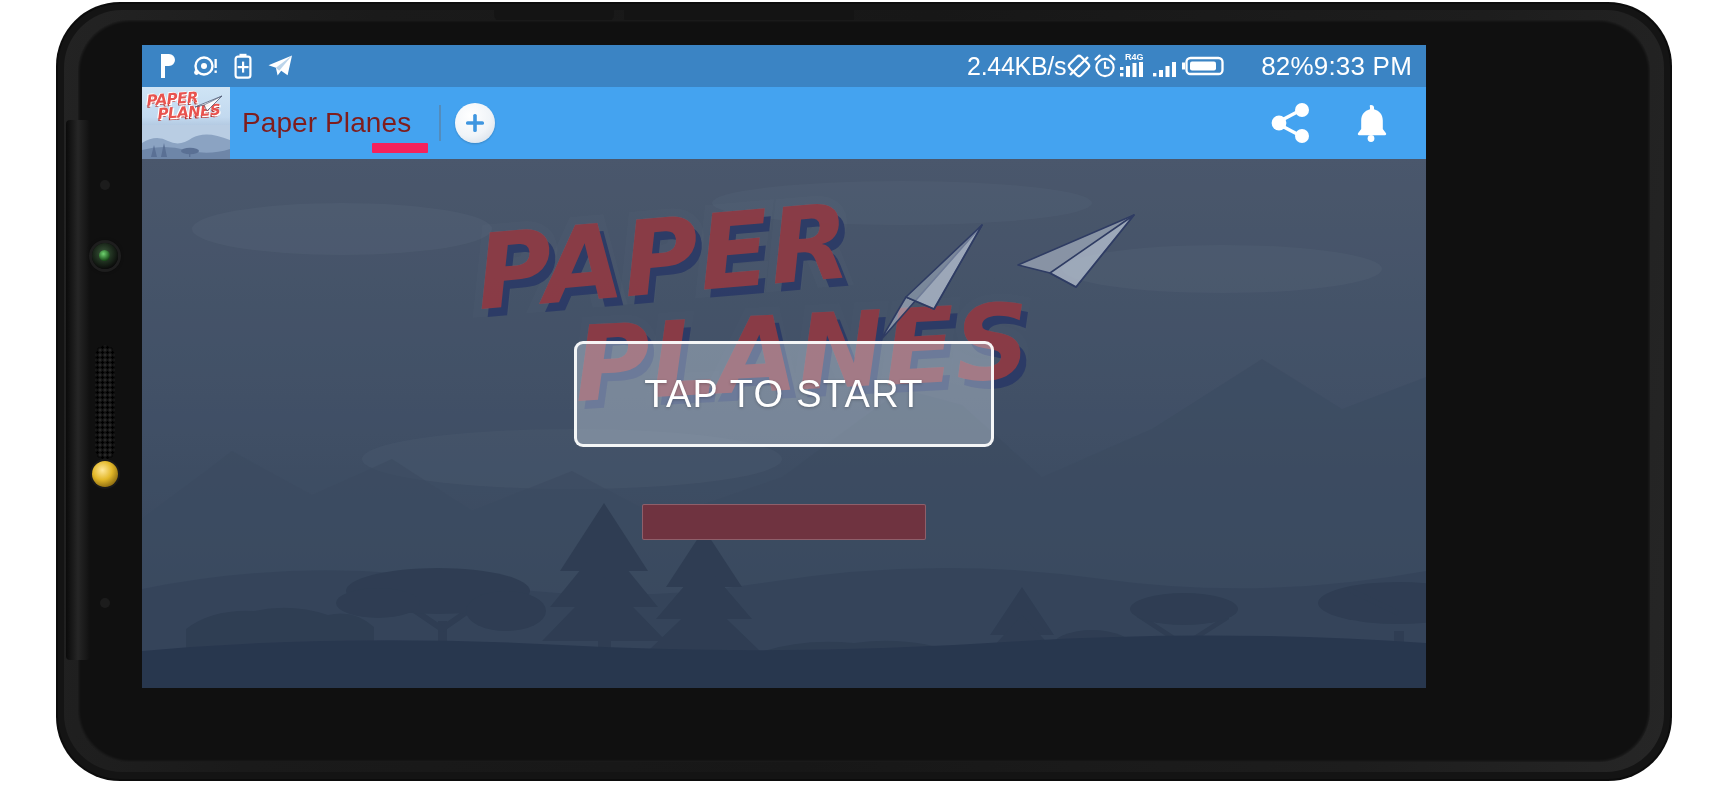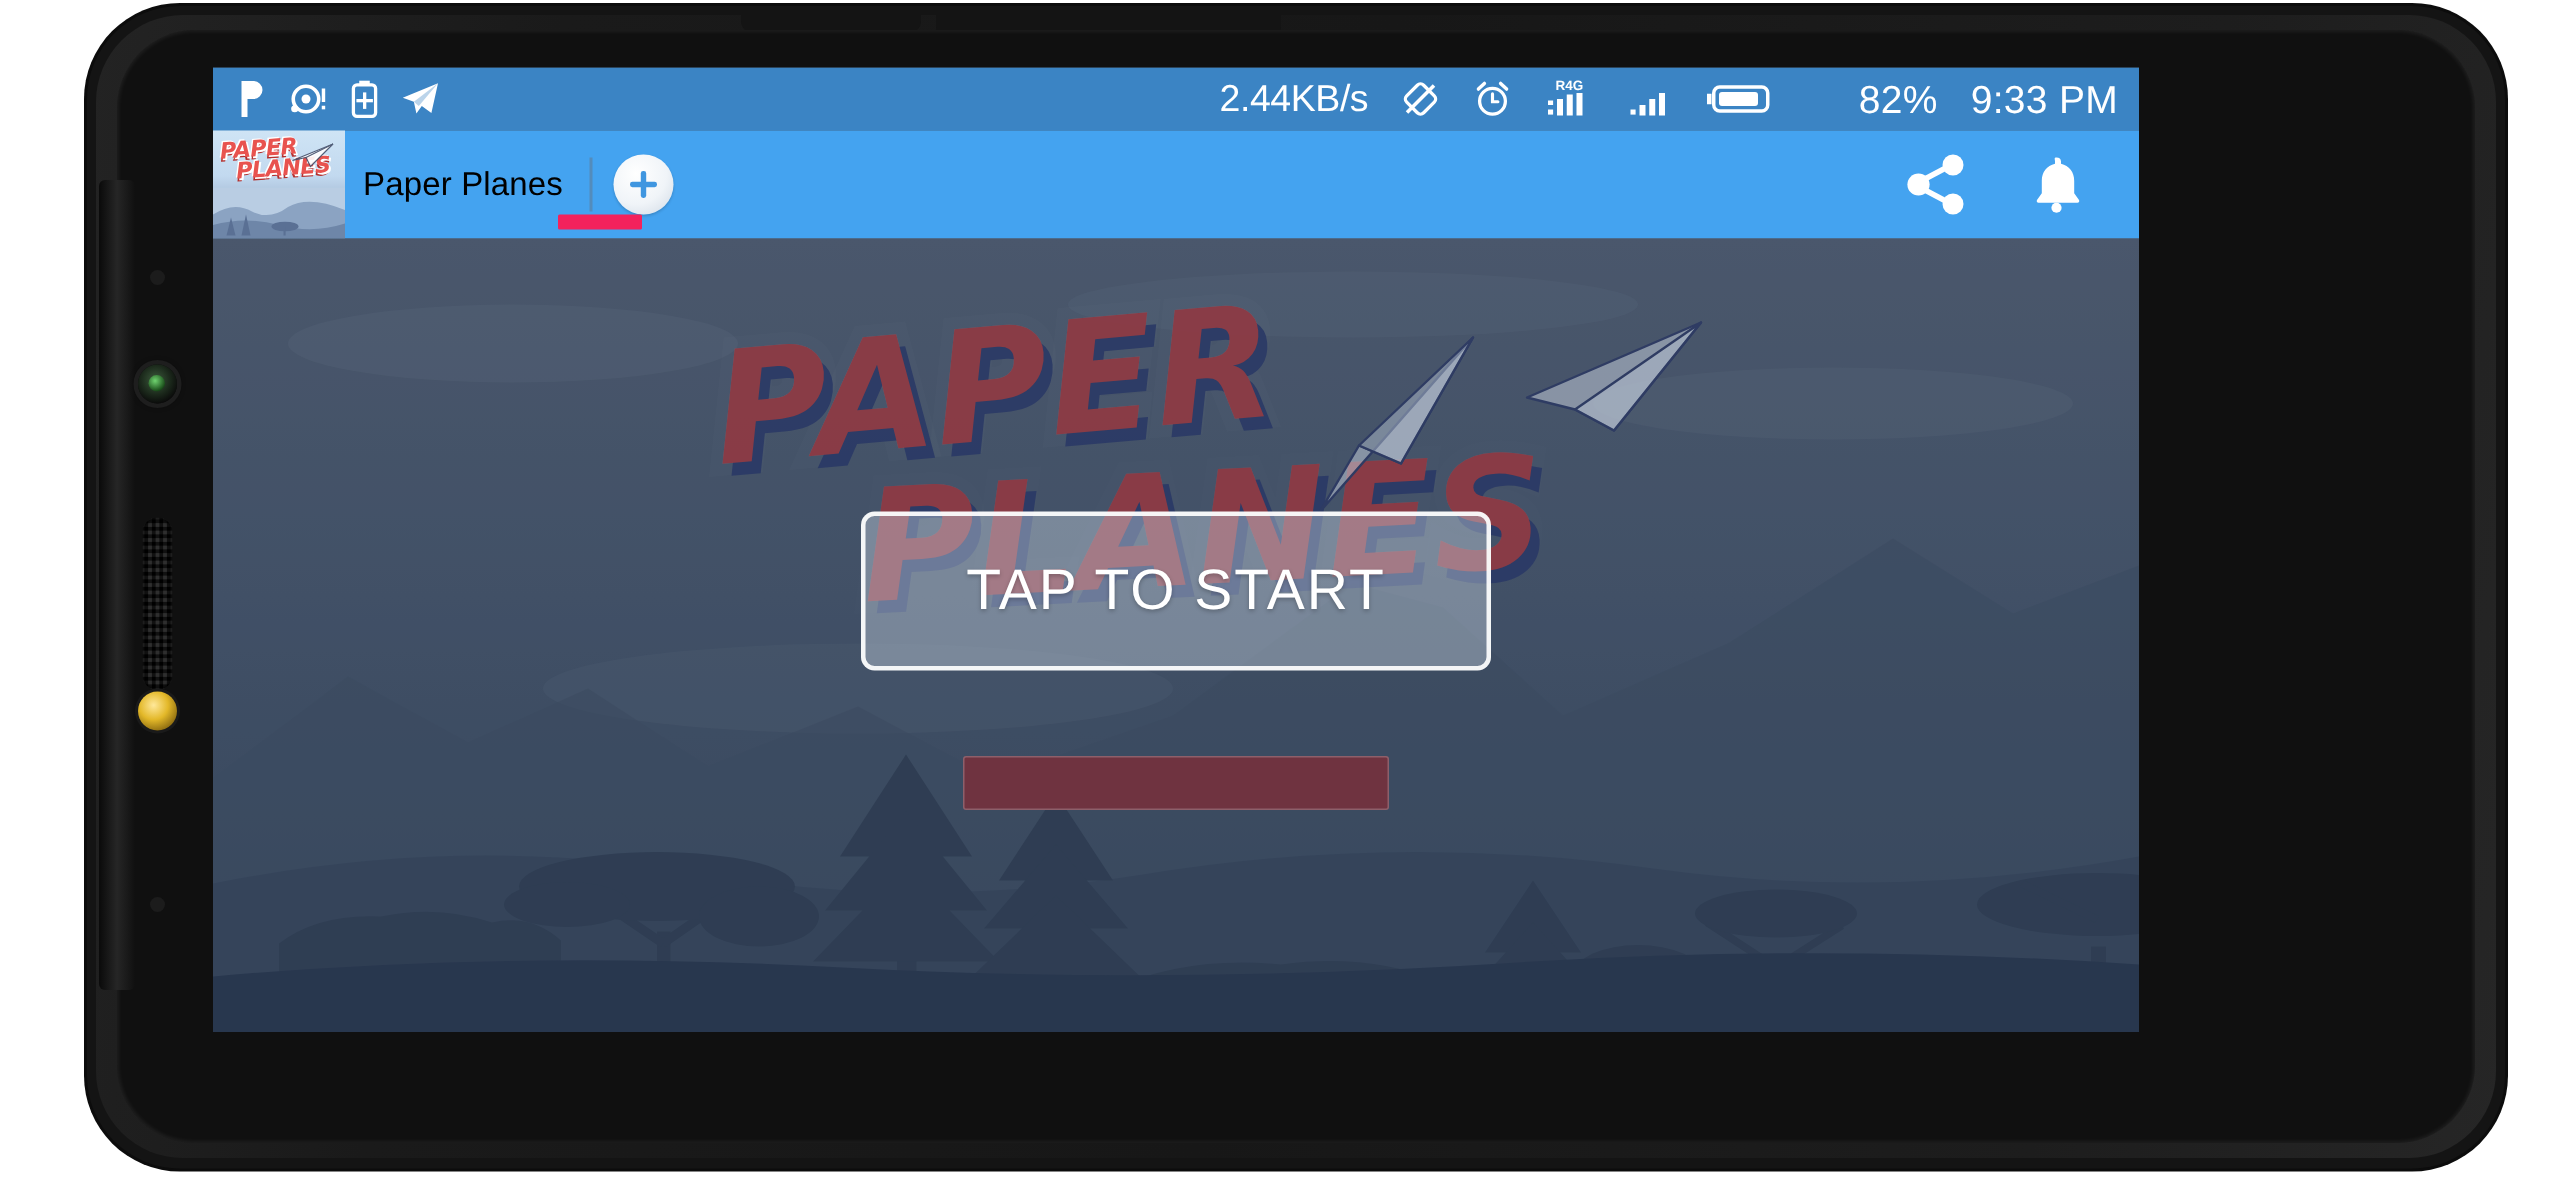--- a/index.html
+++ b/index.html
@@ -94,21 +94,21 @@
   
   .statusbar {
     position: relative;
     height: 42px;
     background: #3b84c4;
     display: flex; align-items: center;
     padding: 0 14px 0 16px;
     color: #ffffff;
   }
   .sb-left { display: flex; align-items: center; gap: 14px; }
-  .sb-right { margin-left: auto; display: flex; align-items: center; gap: 22px; }
+  .sb-right { margin-left: auto; display: flex; align-items: center; gap: 0; }
   .sb-icon { display: inline-flex; align-items: center; justify-content: flex-start; }
   .sb-text { font-size: 25px; letter-spacing: .2px; font-weight: 400; white-space: nowrap; }
   .sb-net { font-size: 25px; letter-spacing: -.3px; }
   .sb-batt-pct { font-size: 26px; margin-left: 35px; }
   .sb-time { font-size: 26px; }
 
   
   .appbar {
     position: relative;
     height: 72px;
@@ -132,22 +132,22 @@
   }
   .thumb-logo .l2 { display:block; padding-left: 10px; }
   .thumb-plane {
     position: absolute; right: 6px; top: 6px; width: 30px; height: 20px;
     opacity: .9;
   }
   .thumb-scene { position: absolute; left: 0; right: 0; bottom: 0; height: 34px; }
 
   .app-title-wrap { display: flex; align-items: center; padding-left: 12px; position: relative; }
   .app-title {
-    font-size: 22px; color: #000000; font-weight: 400; letter-spacing: .1px;
-    padding-right: 18px;
+    font-size: 28px; color: #7f1d1d; font-weight: 400; letter-spacing: .1px;
+    padding-right: 28px;
   }
   .tab-underline {
     position: absolute; left: 142px; bottom: -10px;
     width: 56px; height: 10px; background: #f4225c; border-radius: 1px;
   }
   .divider-v { width: 2px; height: 36px; background: #5c7fa0; opacity: .65; }
   .plus-btn {
     margin-left: 14px; width: 40px; height: 40px; border-radius: 50%;
     background: radial-gradient(circle at 38% 32%, #ffffff 0%, #f0f4f8 55%, #cfd9e4 100%);
     display: flex; align-items: center; justify-content: center;

